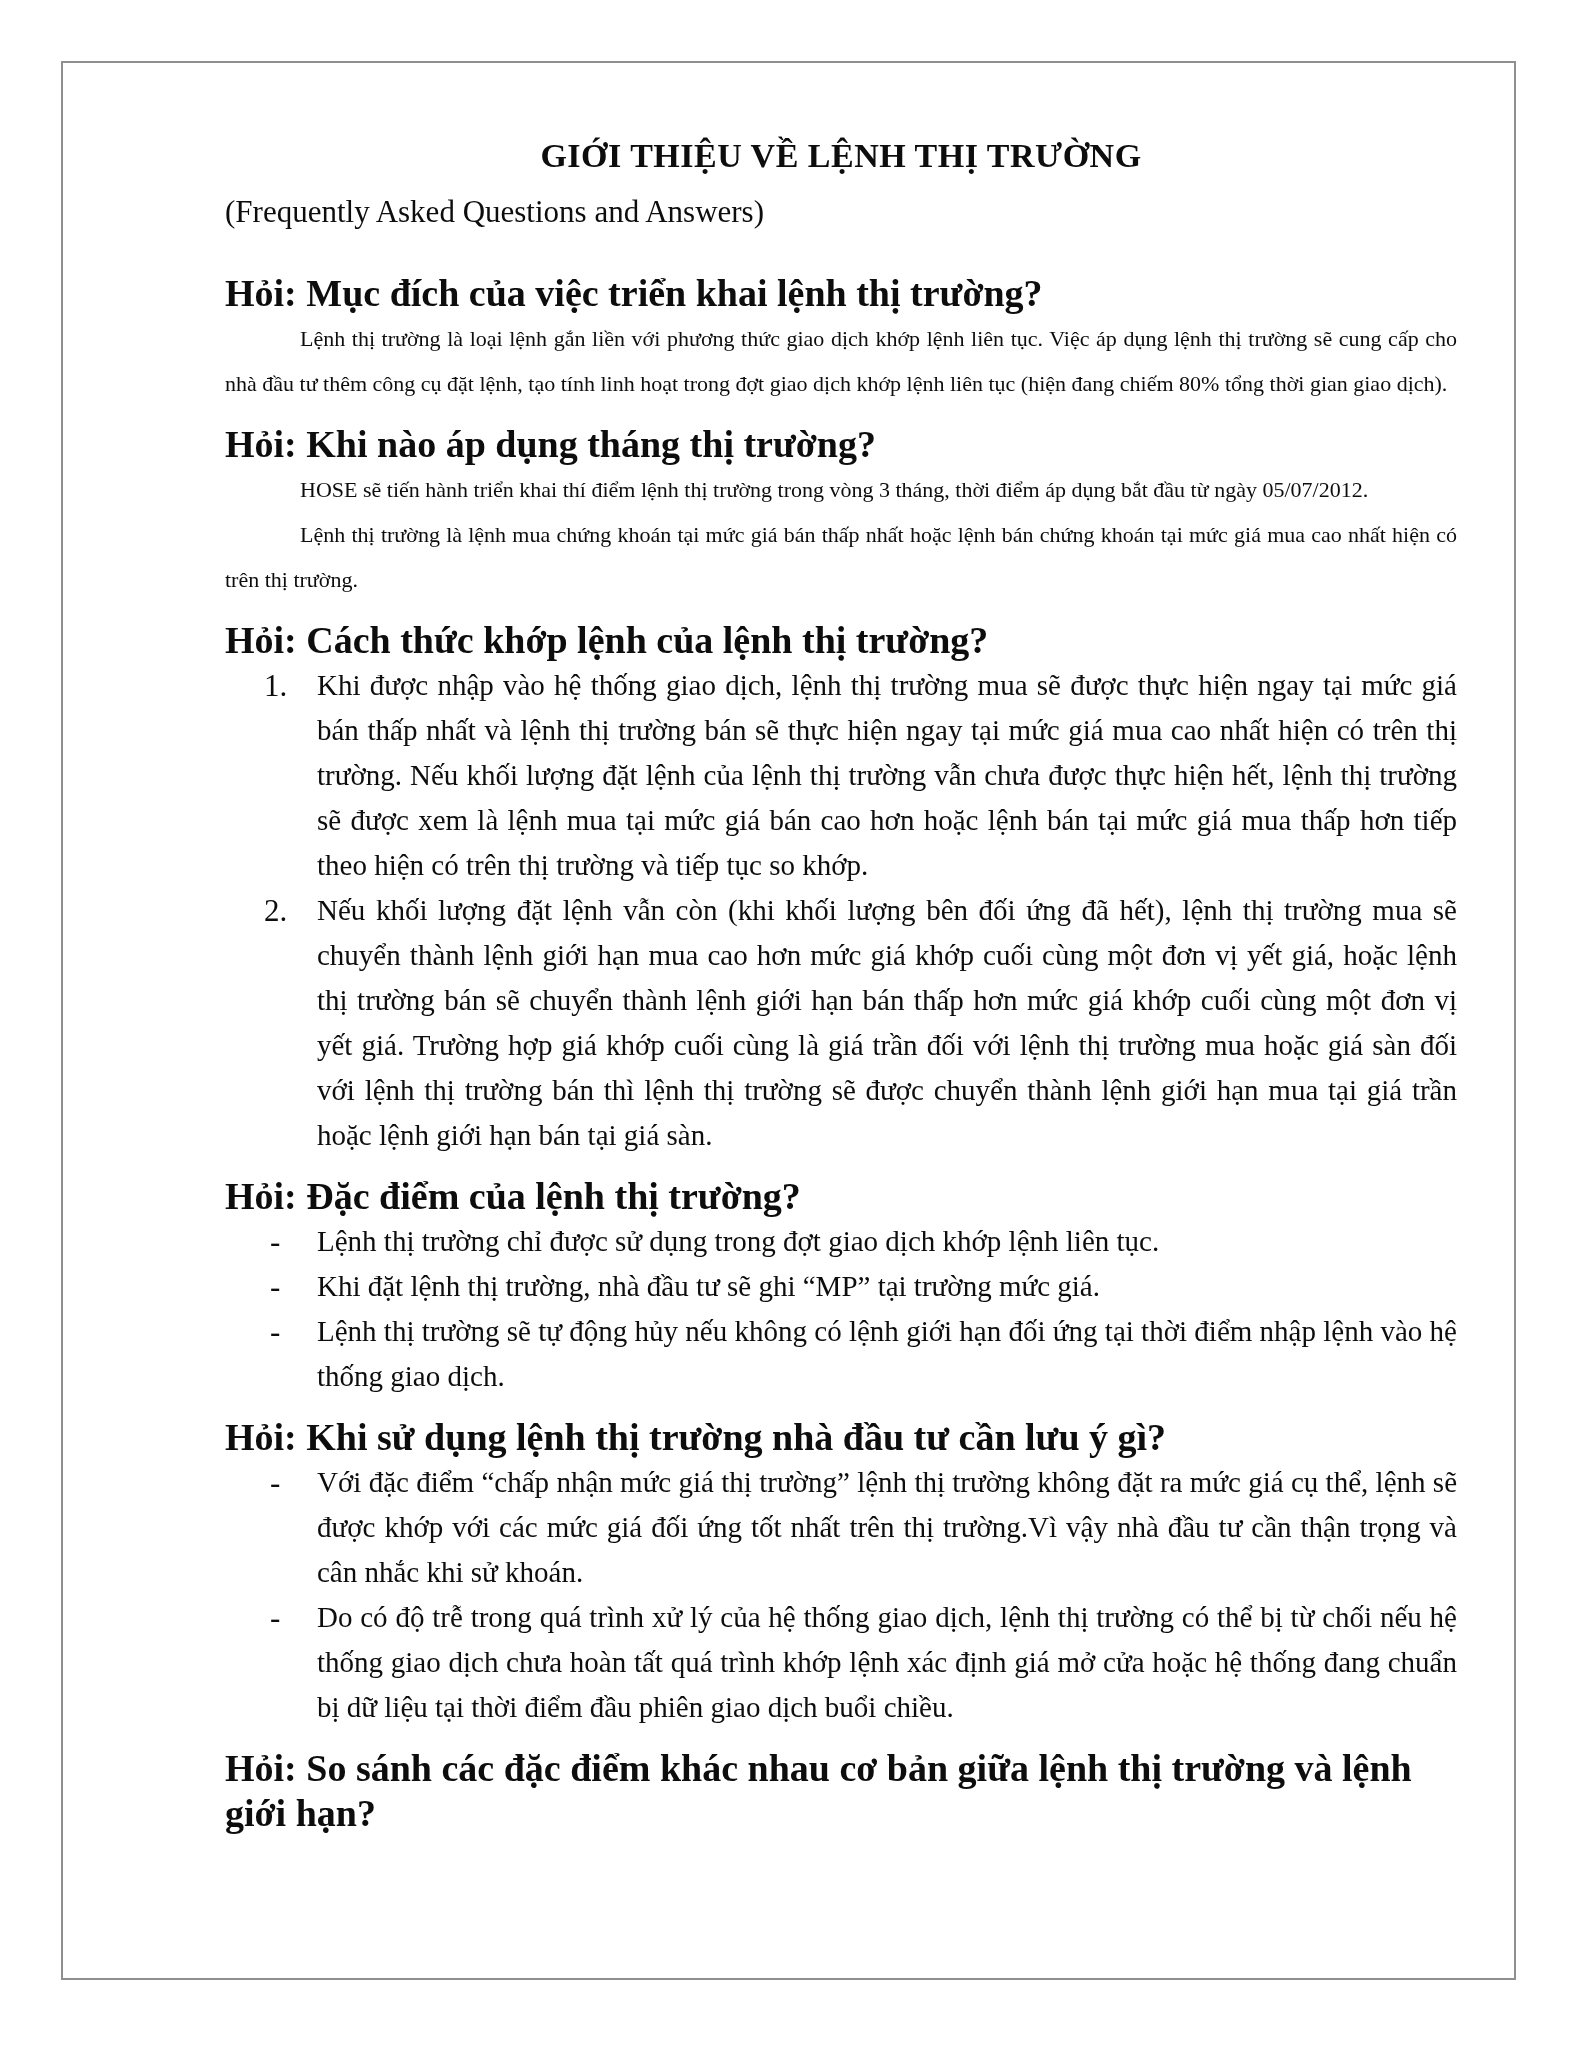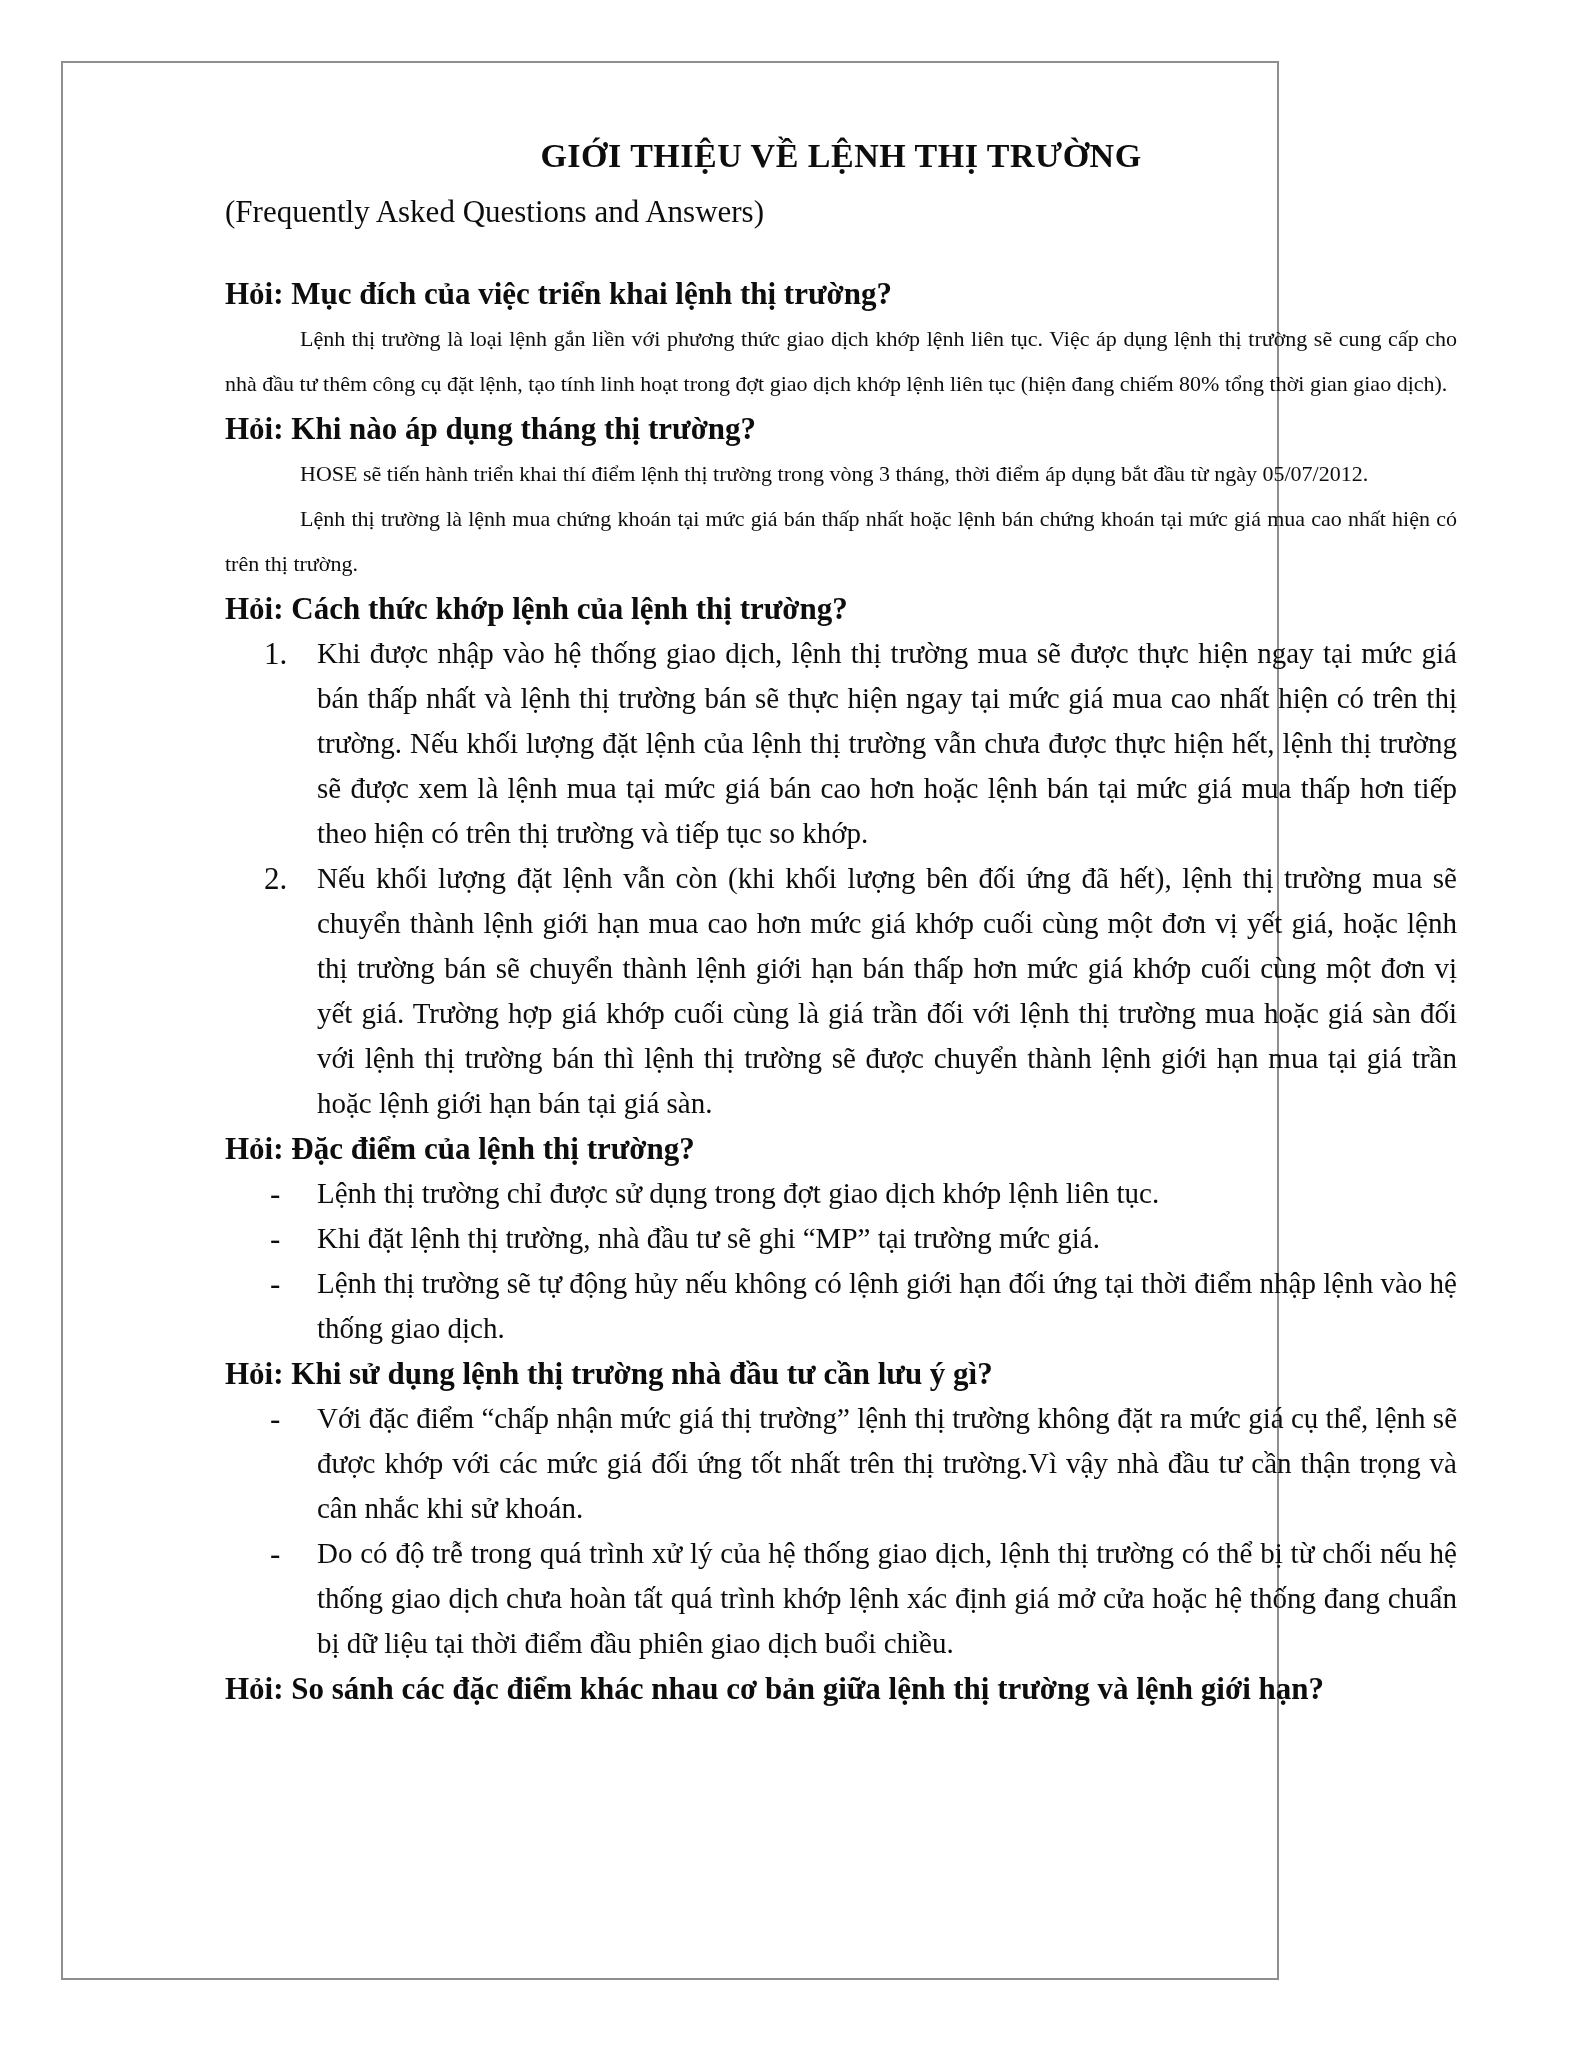--- a/index.html
+++ b/index.html
@@ -12,21 +12,21 @@
     height: 2048px;
     position: relative;
     font-family: "Liberation Serif", "DejaVu Serif", serif;
     color: #0d0d0d;
     -webkit-font-smoothing: antialiased;
   }
   .page-border {
     position: absolute;
     left: 61px;
     top: 61px;
-    width: 1218px;
+    width: 1455px;
     height: 1919px;
     border: 2px solid #8f8f8f;
     box-sizing: border-box;
     background: #ffffff;
     padding-left: 14px;
   }
   .content {
     position: absolute;
     left: 162px;
     top: 70px;
@@ -40,24 +40,24 @@
     margin: 0 0 10px 0;
     letter-spacing: 0.5px;
   }
   .doc-subtitle {
     font-size: 31px;
     text-align: left;
     line-height: 46px;
     margin: 0 0 36px 0;
   }
   .q-heading {
-    font-size: 31px;
+    font-size: 38px;
     font-weight: bold;
     line-height: 45px;
-    margin: 0 0 0 0;
+    margin: 16px 0 0 0;
   }
   .answer {
     font-size: 22px;
     line-height: 45px;
     text-align: justify;
     margin: 0;
   }
   .answer.first-indent {
     text-indent: 75px;
   }

